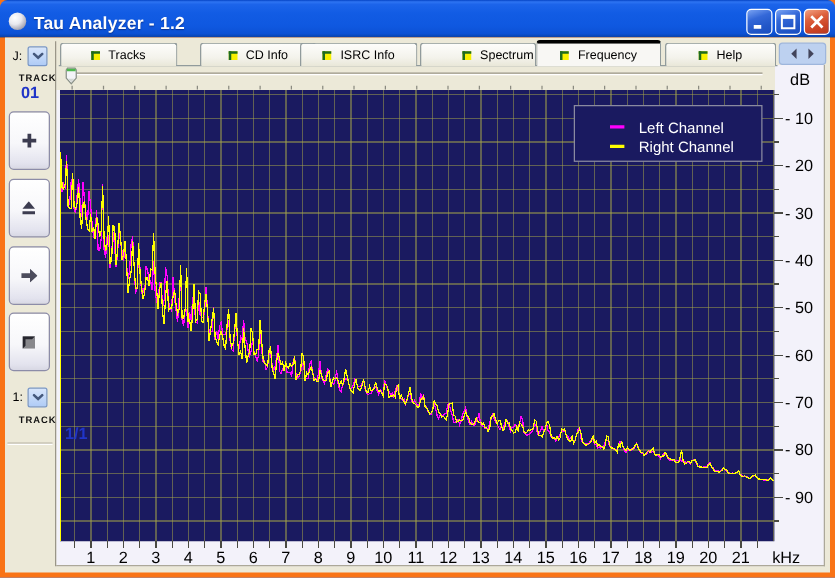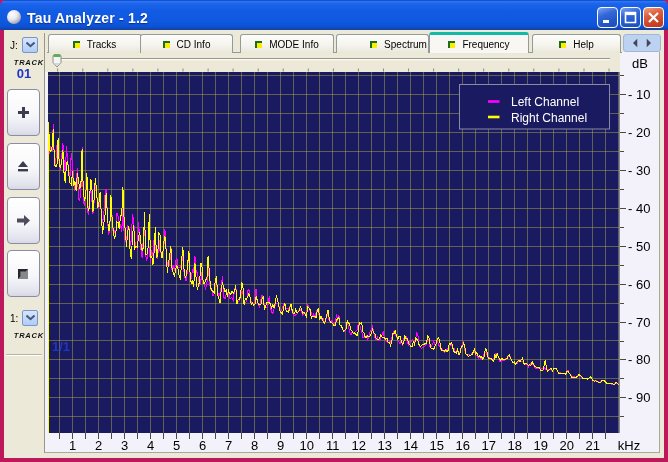--- a/index.html
+++ b/index.html
@@ -1,16 +1,16 @@
 <!DOCTYPE html>
 <html><head><meta charset="utf-8">
 <style>
 * { margin:0; padding:0; box-sizing:border-box; }
 html,body { width:668px; height:462px; overflow:hidden; font-family:"Liberation Sans", sans-serif; }
-#win { position:absolute; left:0; top:0; width:668px; height:462px; background:#be185d; }
+#win { position:absolute; left:0; top:0; width:668px; height:462px; background:#f97316; }
 #titlebar { position:absolute; left:0; top:0; width:668px; height:30px;
   background:linear-gradient(180deg,#0443c4 0%,#2e74f2 5%,#1c64ea 12%,#125ce4 35%,#0f58e0 70%,#0c51d4 90%,#0845b4 97%,#39406a 100%);
   border-radius:6px 6px 0 0; }
 #icon { position:absolute; left:7px; top:10px; width:14px; height:14px; border-radius:50%;
   background:radial-gradient(circle at 35% 30%, #ffffff 0%, #e8e8ee 40%, #9a9aaa 80%, #777788 100%); }
 #title { position:absolute; left:27px; top:10px; color:#fff; font-size:14px; font-weight:bold;
   text-shadow:0 1px 1px rgba(10,40,120,0.8); letter-spacing:0.2px; }
 .wbtn { position:absolute; top:7px; width:21px; height:21px; border:1px solid #fff; border-radius:4px;
   display:flex; align-items:center; justify-content:center; }
 #bmin { left:597px; background:linear-gradient(160deg,#7ba4f3 0%,#3468d8 35%,#2257c8 70%,#1b4ec0 100%); }
@@ -21,34 +21,34 @@
   border-right:1px solid #aca899; border-bottom:1px solid #aca899; }
 #sliderstrip { position:absolute; left:41px; top:22px; width:575px; height:20px; background:#ece9d8; }
 #chart { position:absolute; left:41px; top:20px; }
 #slider { position:absolute; left:41px; top:21px; }
 #sidediv { position:absolute; left:40px; top:3px; width:1px; height:420px; background:#9a9688; }
 #tabline { position:absolute; left:43px; top:22px; width:575px; height:1px; background:#919b9c; }
 .tab { position:absolute; top:4px; height:19px; background:linear-gradient(180deg,#fdfdfb 0%,#f4f3ec 60%,#e9e7d8 100%);
   border:1px solid #919b9c; border-bottom:none; border-radius:3px 3px 0 0;
   display:flex; align-items:center; justify-content:center; gap:7px; }
 .tab.active { top:2px; height:21px; background:#f8f7f4; z-index:5;
-  border-top:3px solid #14b8a6; border-radius:3px 3px 0 0; }
+  border-top:3px solid #000000; border-radius:3px 3px 0 0; }
 .led { width:7px; height:7px; background:#f8f000; border-top:2px solid #1e6b1e; border-left:2px solid #1e6b1e; }
 .tl { font-size:10px; color:#000; }
 #tabarrows { position:absolute; left:619px; top:4px; width:38px; height:18px; background:#bdd1f0;
   border:1px solid #9eb6dc; border-radius:3px; display:flex; align-items:center; }
 #sidebar { position:absolute; left:0px; top:0px; width:40px; height:428px; }
 .sbtn { position:absolute; left:2.5px; width:33px; height:47px; border:1px solid #8c8ca8; border-radius:4px;
   background:linear-gradient(180deg,#ffffff 0%,#f7f7fa 55%,#e3e3ee 90%,#d8d8e4 100%);
   display:flex; align-items:center; justify-content:center; }
 .cmb { position:absolute; left:18px; width:16px; height:16px; background:linear-gradient(180deg,#d7e5fb,#b0ccf6);
   border:1px solid #7897c8; border-radius:2px; display:flex; align-items:center; justify-content:center; }
 .clab { position:absolute; left:6px; font-size:10px; color:#000; }
-.slab { position:absolute; left:0; width:40px; text-align:right; font-size:7.5px; font-weight:bold;
-  letter-spacing:0.8px; color:#111;font-style:italic; }
+.slab { position:absolute; left:11px; width:40px; text-align:left; font-size:7.5px; font-weight:bold;
+  letter-spacing:0.8px; color:#111; }
 .blab { position:absolute; left:0; width:40px; text-align:center; font-size:13px; font-weight:bold; color:#2035c8; }
 #groove { position:absolute; left:2px; top:324px; width:36px; height:2px;
   border-top:1px solid #b8b4a4; border-bottom:1px solid #fff; }
 </style></head>
 <body>
 <div id="win">
   <div id="titlebar">
     <div id="icon"></div>
       <div id="title">Tau Analyzer - 1.2</div>
     <div class="wbtn" id="bmin">
@@ -279,27 +279,27 @@
 <polygon points="53,56 54,54.5 60,54.5 61,56 61,62.5 57,67 53,62.5" fill="#f4f4f8" stroke="#8a9188" stroke-width="1"></polygon>
 <rect x="53.5" y="55" width="7" height="2" fill="#4db84d"></rect>
 <polygon points="54.5,63 57,65.8 59.5,63" fill="#d4d8d4"></polygon>
 </svg>
     <div id="sidediv"></div>
     <div id="tabline"></div>
     <div class="tab" style="left:43.5px;width:94px;">
         <span class="led"></span>
         <span class="tl">Tracks</span>
       </div>
-      <div class="tab" style="left:136px;width:93px;">
+      <div class="tab" style="left:156px;width:93px;">
         <span class="led"></span>
         <span class="tl">CD Info</span>
       </div>
       <div class="tab" style="left:236px;width:94px;">
         <span class="led"></span>
-        <span class="tl">MODE Info</span>
+        <span class="tl">ISRC Info</span>
       </div>
       <div class="tab" style="left:332px;width:93px;padding-left:32px;">
         <span class="led"></span>
         <span class="tl">Spectrum</span>
       </div>
       <div class="tab active" style="left:425px;width:100px;">
         <span class="led"></span>
         <span class="tl">Frequency</span>
       </div>
       <div class="tab" style="left:528px;width:89px;">

